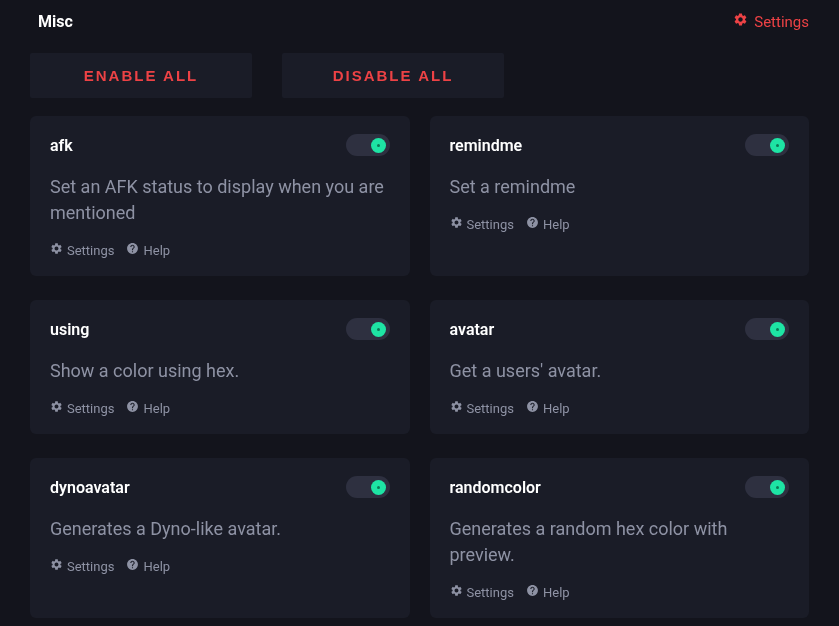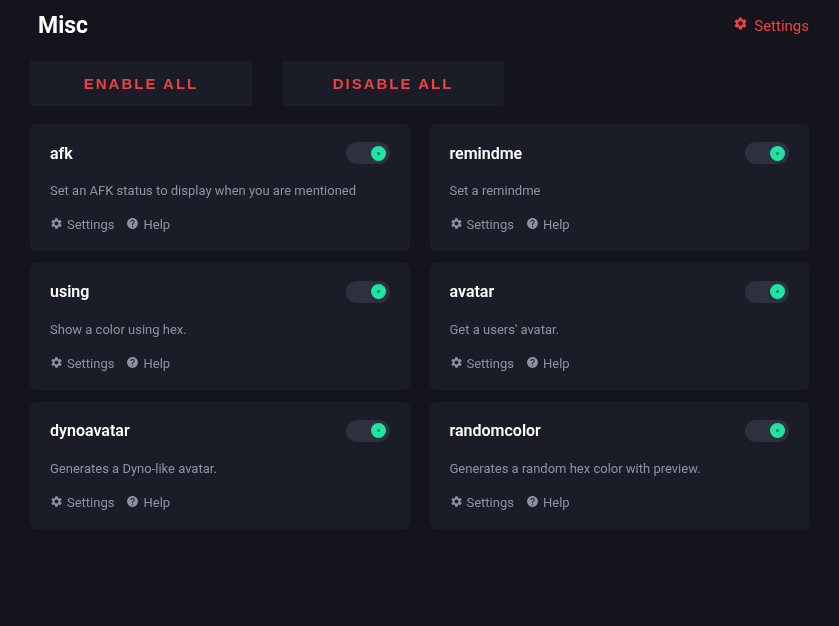--- a/index.html
+++ b/index.html
@@ -12,21 +12,21 @@
     overflow: hidden;
   }
   .container { padding: 12px 30px 30px 30px; }
   .header {
     display: flex;
     justify-content: space-between;
     align-items: center;
     margin-bottom: 22px;
   }
   .title {
-    font-size: 23px;
+    font-size: 16px;
     font-weight: 700;
     color: #fff;
     margin-left: 8px;
   }
   .settings-link {
     display: flex;
     align-items: center;
     gap: 6px;
     color: #ed4245;
     font-size: 15px;
@@ -47,21 +47,21 @@
     letter-spacing: 2px;
     padding: 14px 0;
     width: 222px;
     cursor: pointer;
     text-align: center;
     border-radius: 2px;
   }
   .grid {
     display: grid;
     grid-template-columns: 1fr 1fr;
-    gap: 12px 20px;
+    gap: 24px 20px;
   }
   .card {
     background: #1a1c27;
     border-radius: 6px;
     padding: 18px 20px 18px 20px;
     position: relative;
   }
   .card-head {
     display: flex;
     justify-content: space-between;
@@ -96,21 +96,21 @@
   }
   .toggle .knob::after {
     content: "";
     width: 3px;
     height: 3px;
     background: #0a7a55;
     border-radius: 50%;
   }
   .card-desc {
     color: #8e92a4;
-    font-size: 13px;
+    font-size: 18px;
     line-height: 1.45;
     margin-bottom: 16px;
   }
   .card-links {
     display: flex;
     gap: 12px;
   }
   .card-link {
     display: flex;
     align-items: center;

